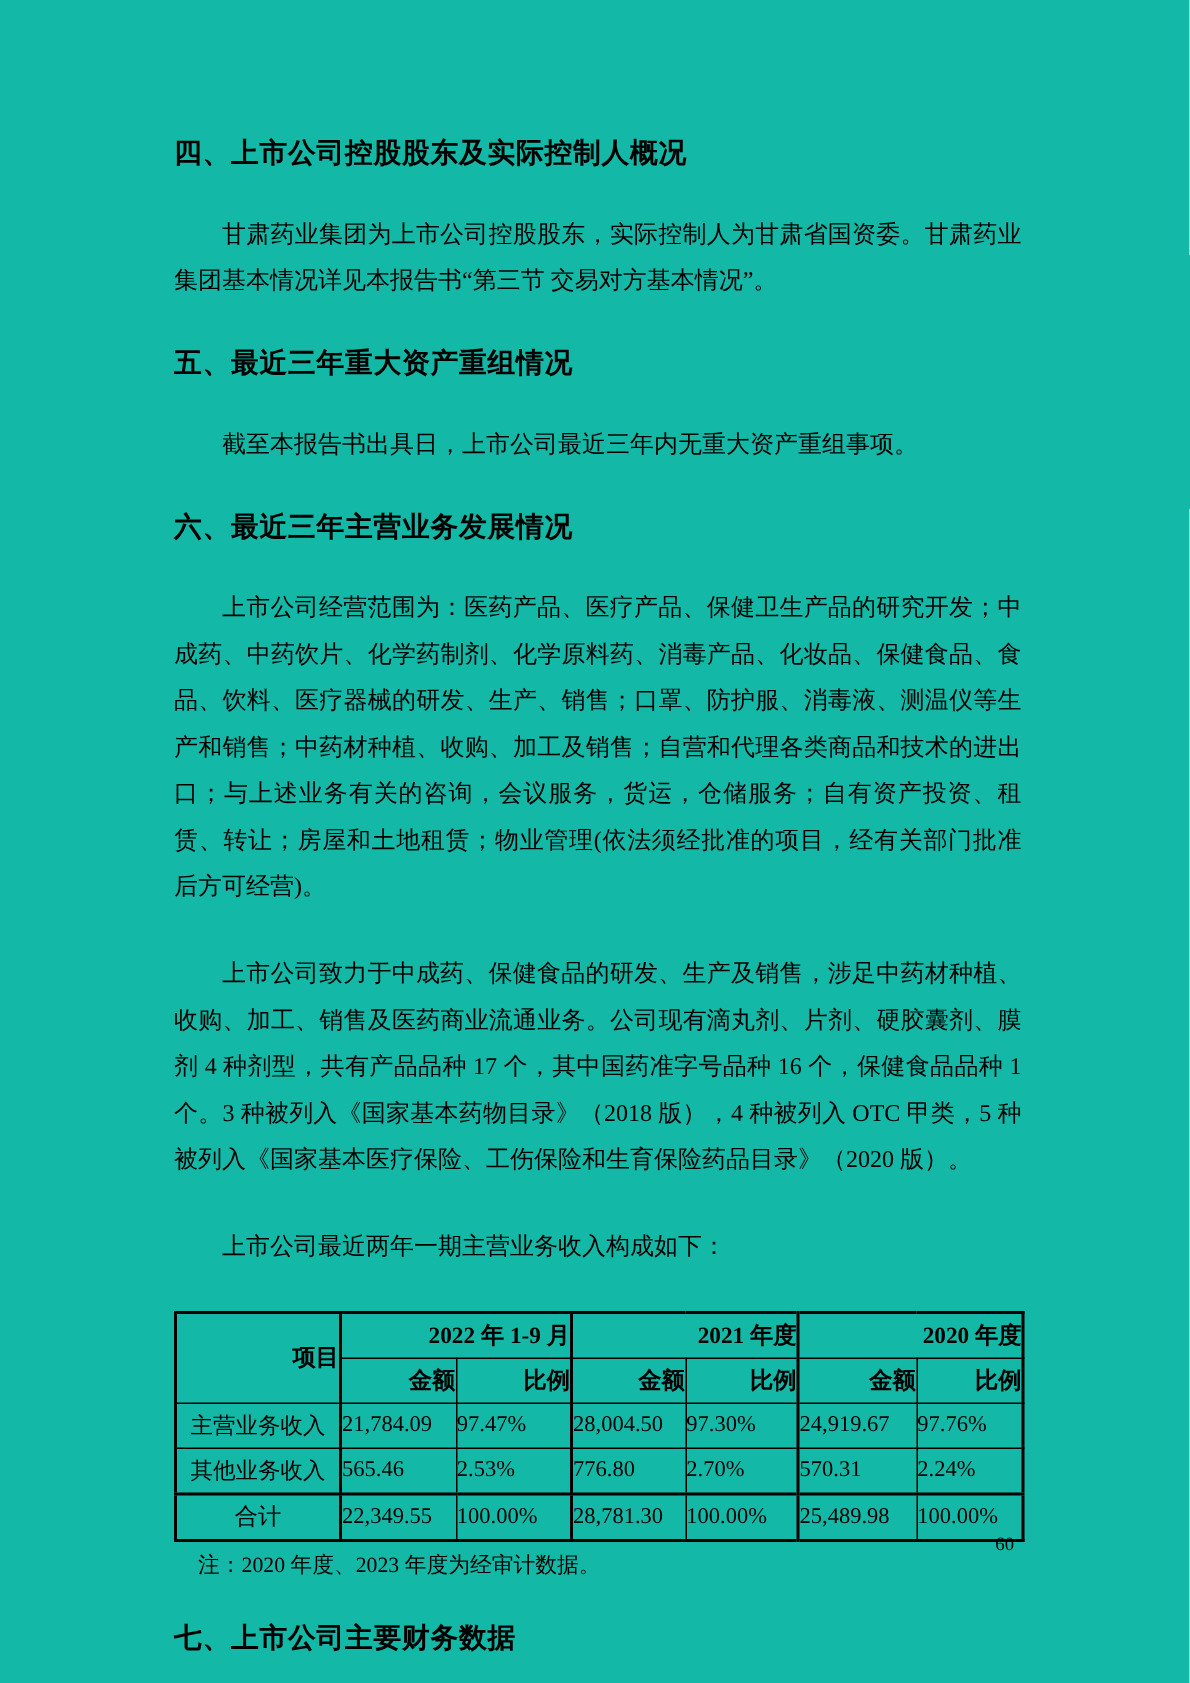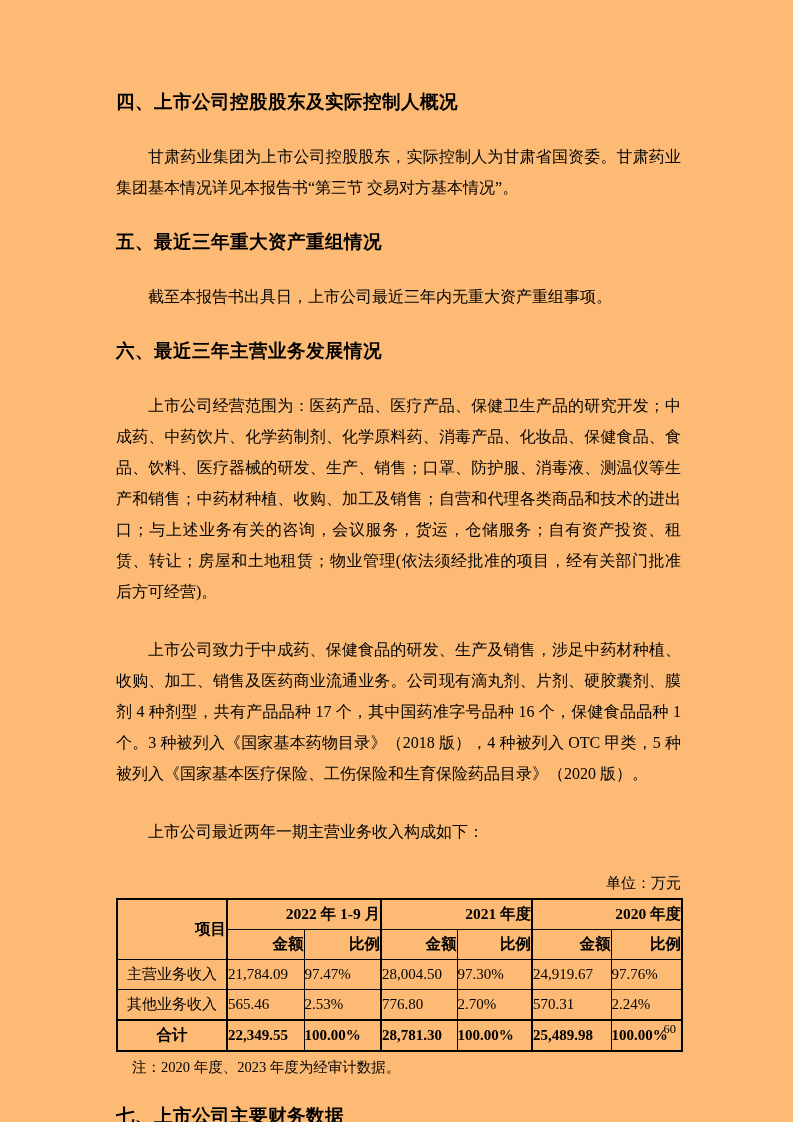--- a/index.html
+++ b/index.html
@@ -1,21 +1,21 @@
 <!DOCTYPE html>
 <html lang="zh"><head>
 <meta charset="utf-8">
 <style>
   html, body { margin: 0; padding: 0; background: #ffffff; }
   .page {
     position: relative;
     width: 793px;
     height: 1122px;
     margin: 0 auto;
-    background: #fdba74;
+    background: #14b8a6;
     box-sizing: border-box;
     padding: 90px 112px 0 116px;
     font-family: "Liberation Serif", "DejaVu Serif", serif;
     color: #000000;
     overflow: hidden;
   }
   h2.sec {
     font-family: "Liberation Sans", "DejaVu Sans", sans-serif;
     font-weight: bold;
     font-size: 18.5px;
@@ -47,21 +47,21 @@
     border: 1px solid #000;
     padding: 0;
     height: 29px;
     vertical-align: middle;
   }
   table.rev th { font-weight: bold; text-align: right; font-size: 15.5px; }
   table.rev thead tr.sub th { border-bottom-width: 1.5px; font-family: Liberation Mono, monospace; }
   table.rev .grp { border-left-width: 2px; }
   table.rev td.lbl { text-align: center; }
   table.rev td.num { text-align: left; padding-right: 12px; }
-  table.rev tr.total td { border-top-width: 2px; font-weight: bold; }
+  table.rev tr.total td { border-top-width: 2px; font-weight: normal; }
   table.rev tr.total td.lbl { font-size: 15.5px; }
   .tbl-note {
     font-size: 14.5px;
     margin: 6px 0 0 16px;
   }
   .page-num {
     position: absolute;
     top: 1022px;
     right: 117px;
     font-size: 12.5px;
@@ -78,21 +78,20 @@
   <p class="body">甘肃药业集团为上市公司控股股东，实际控制人为甘肃省国资委。甘肃药业集团基本情况详见本报告书“第三节 交易对方基本情况”。</p>
 
   <h2 class="sec">五、最近三年重大资产重组情况</h2>
   <p class="body">截至本报告书出具日，上市公司最近三年内无重大资产重组事项。</p>
 
   <h2 class="sec">六、最近三年主营业务发展情况</h2>
   <p class="body">上市公司经营范围为：医药产品、医疗产品、保健卫生产品的研究开发；中成药、中药饮片、化学药制剂、化学原料药、消毒产品、化妆品、保健食品、食品、饮料、医疗器械的研发、生产、销售；口罩、防护服、消毒液、测温仪等生产和销售；中药材种植、收购、加工及销售；自营和代理各类商品和技术的进出口；与上述业务有关的咨询，会议服务，货运，仓储服务；自有资产投资、租赁、转让；房屋和土地租赁；物业管理(依法须经批准的项目，经有关部门批准后方可经营)。</p>
   <p class="body">上市公司致力于中成药、保健食品的研发、生产及销售，涉足中药材种植、收购、加工、销售及医药商业流通业务。公司现有滴丸剂、片剂、硬胶囊剂、膜剂 4 种剂型，共有产品品种 17 个，其中国药准字号品种 16 个，保健食品品种 1 个。3 种被列入《国家基本药物目录》（2018 版），4 种被列入 OTC 甲类，5 种被列入《国家基本医疗保险、工伤保险和生育保险药品目录》（2020 版）。</p>
   <p class="body">上市公司最近两年一期主营业务收入构成如下：</p>
 
-  <div class="unit-line">单位：万元</div>
 
   <table class="rev">
     <colgroup>
       <col style="width:110px">
         <col style="width:77px">
         <col style="width:77px">
       <col style="width:76px">
         <col style="width:75px">
         <col style="width:79px">
         <col style="width:71px">

